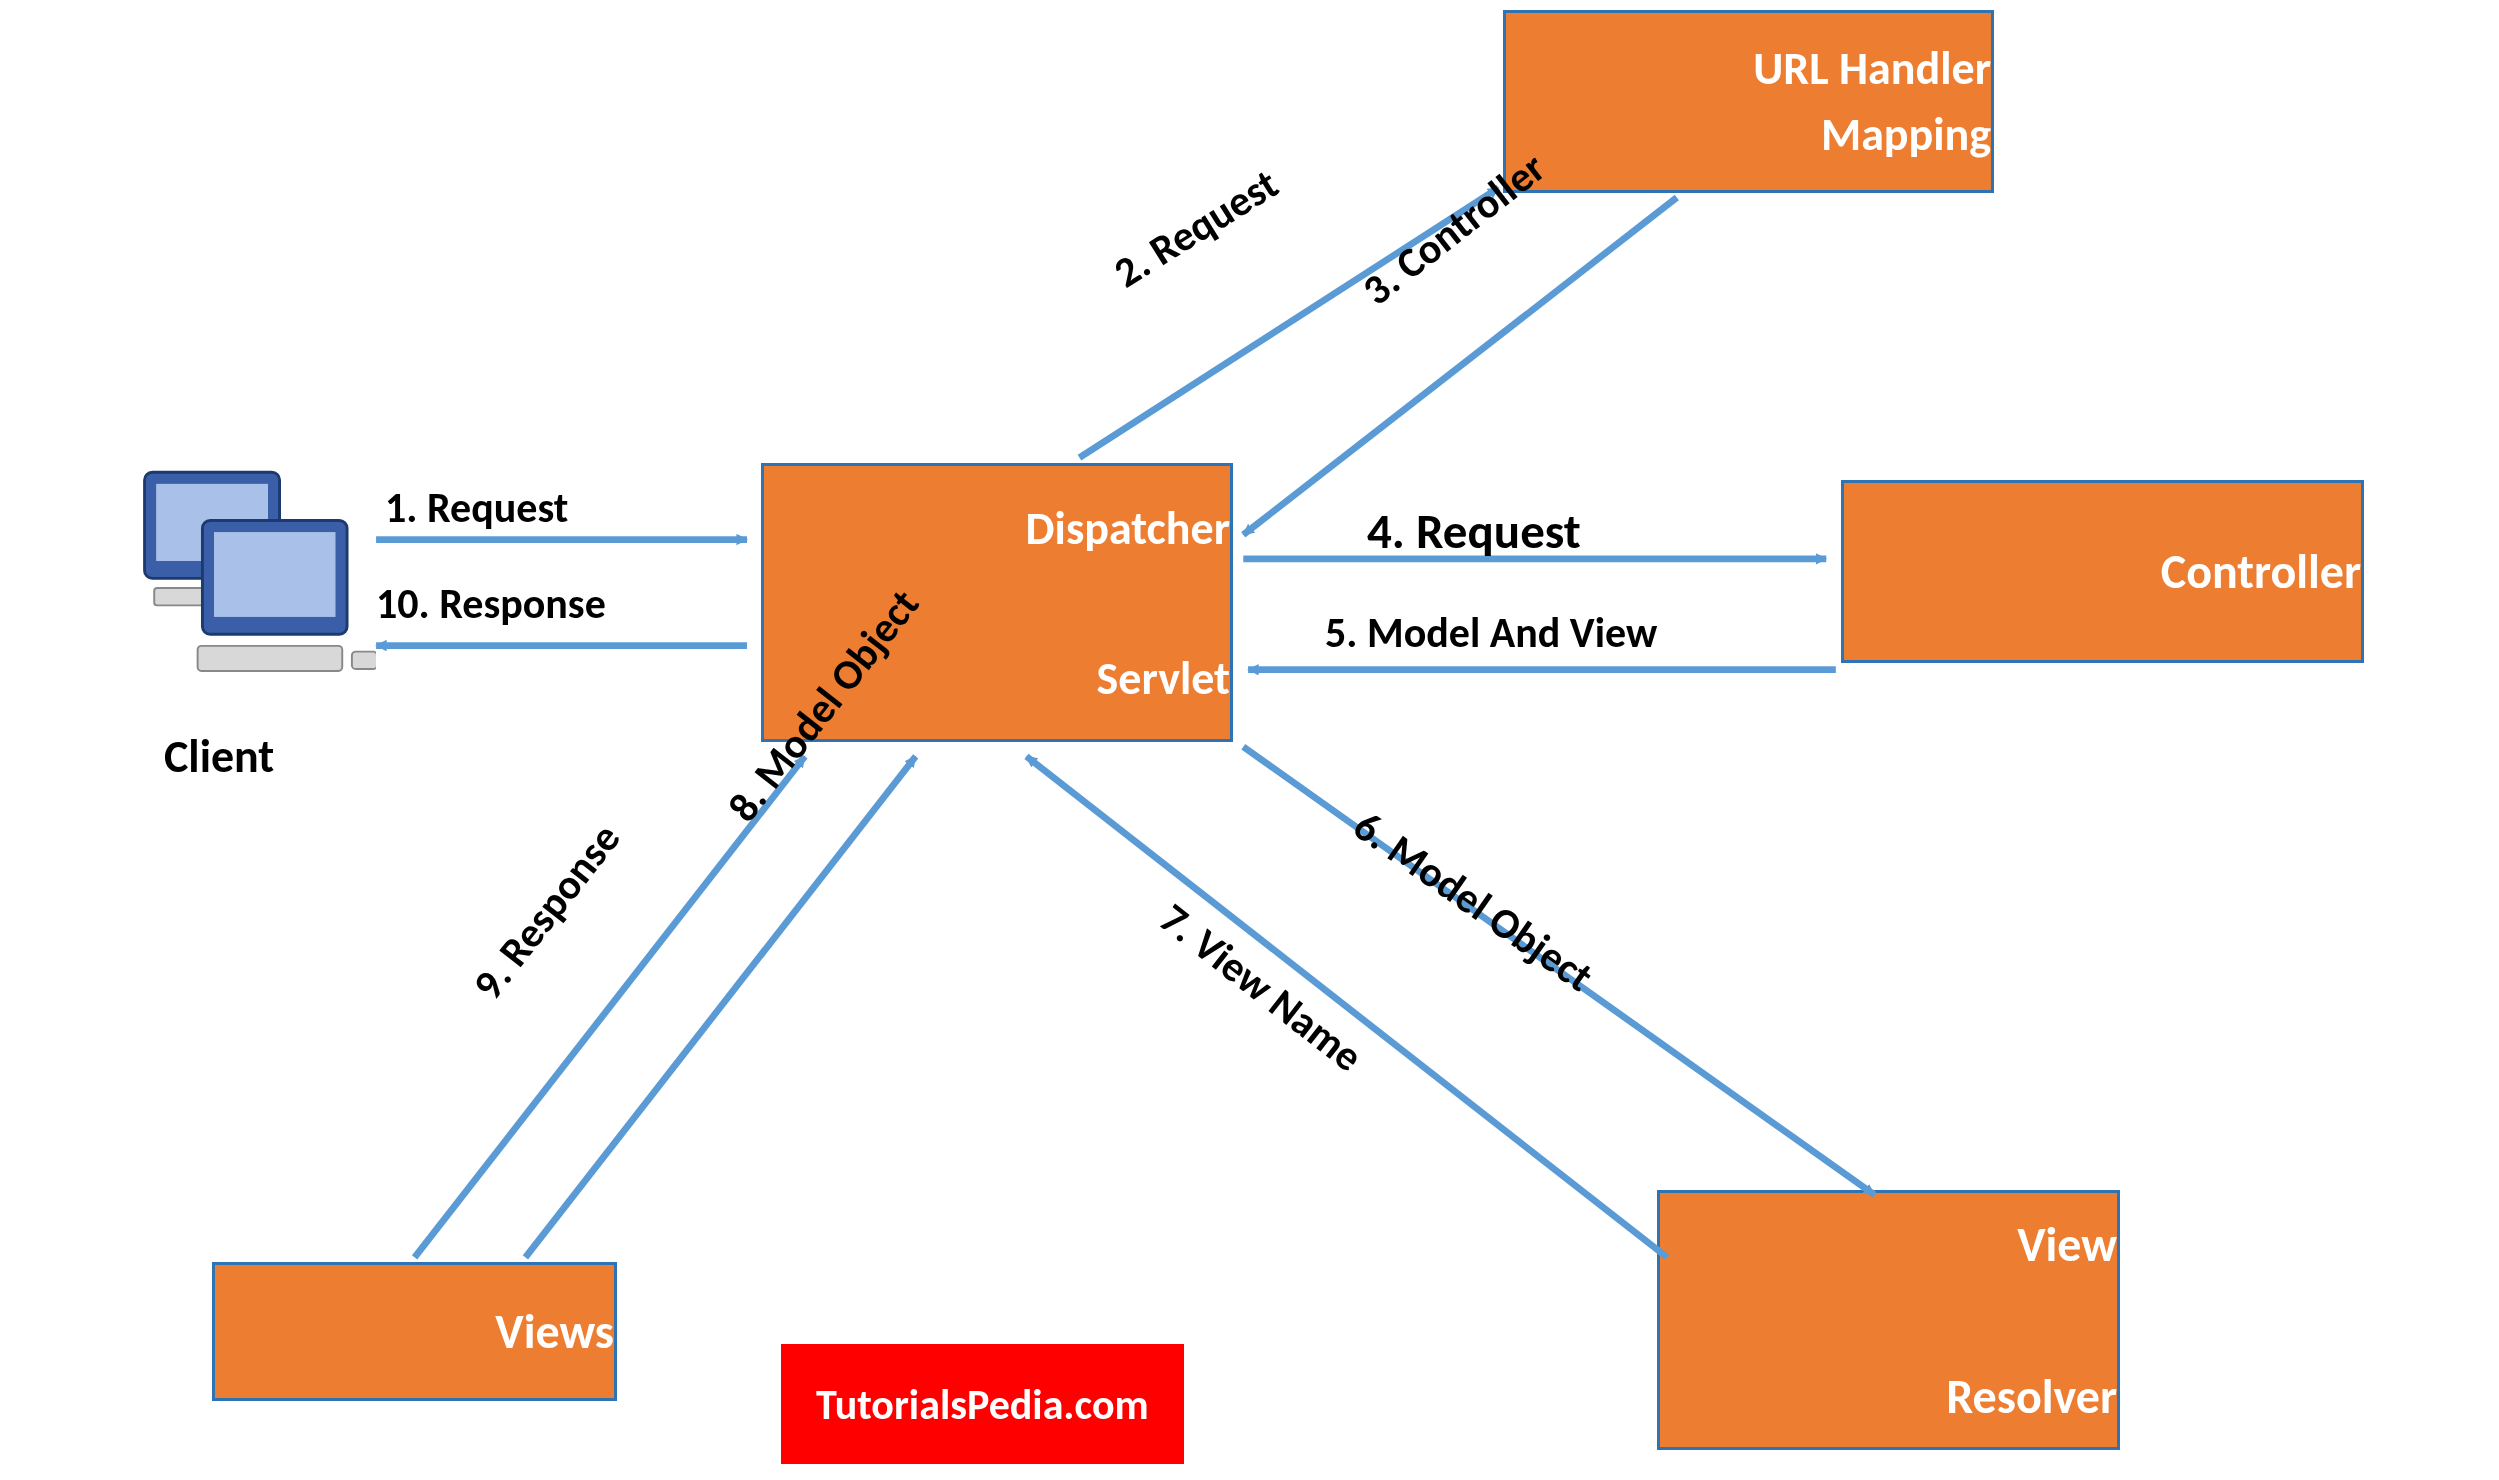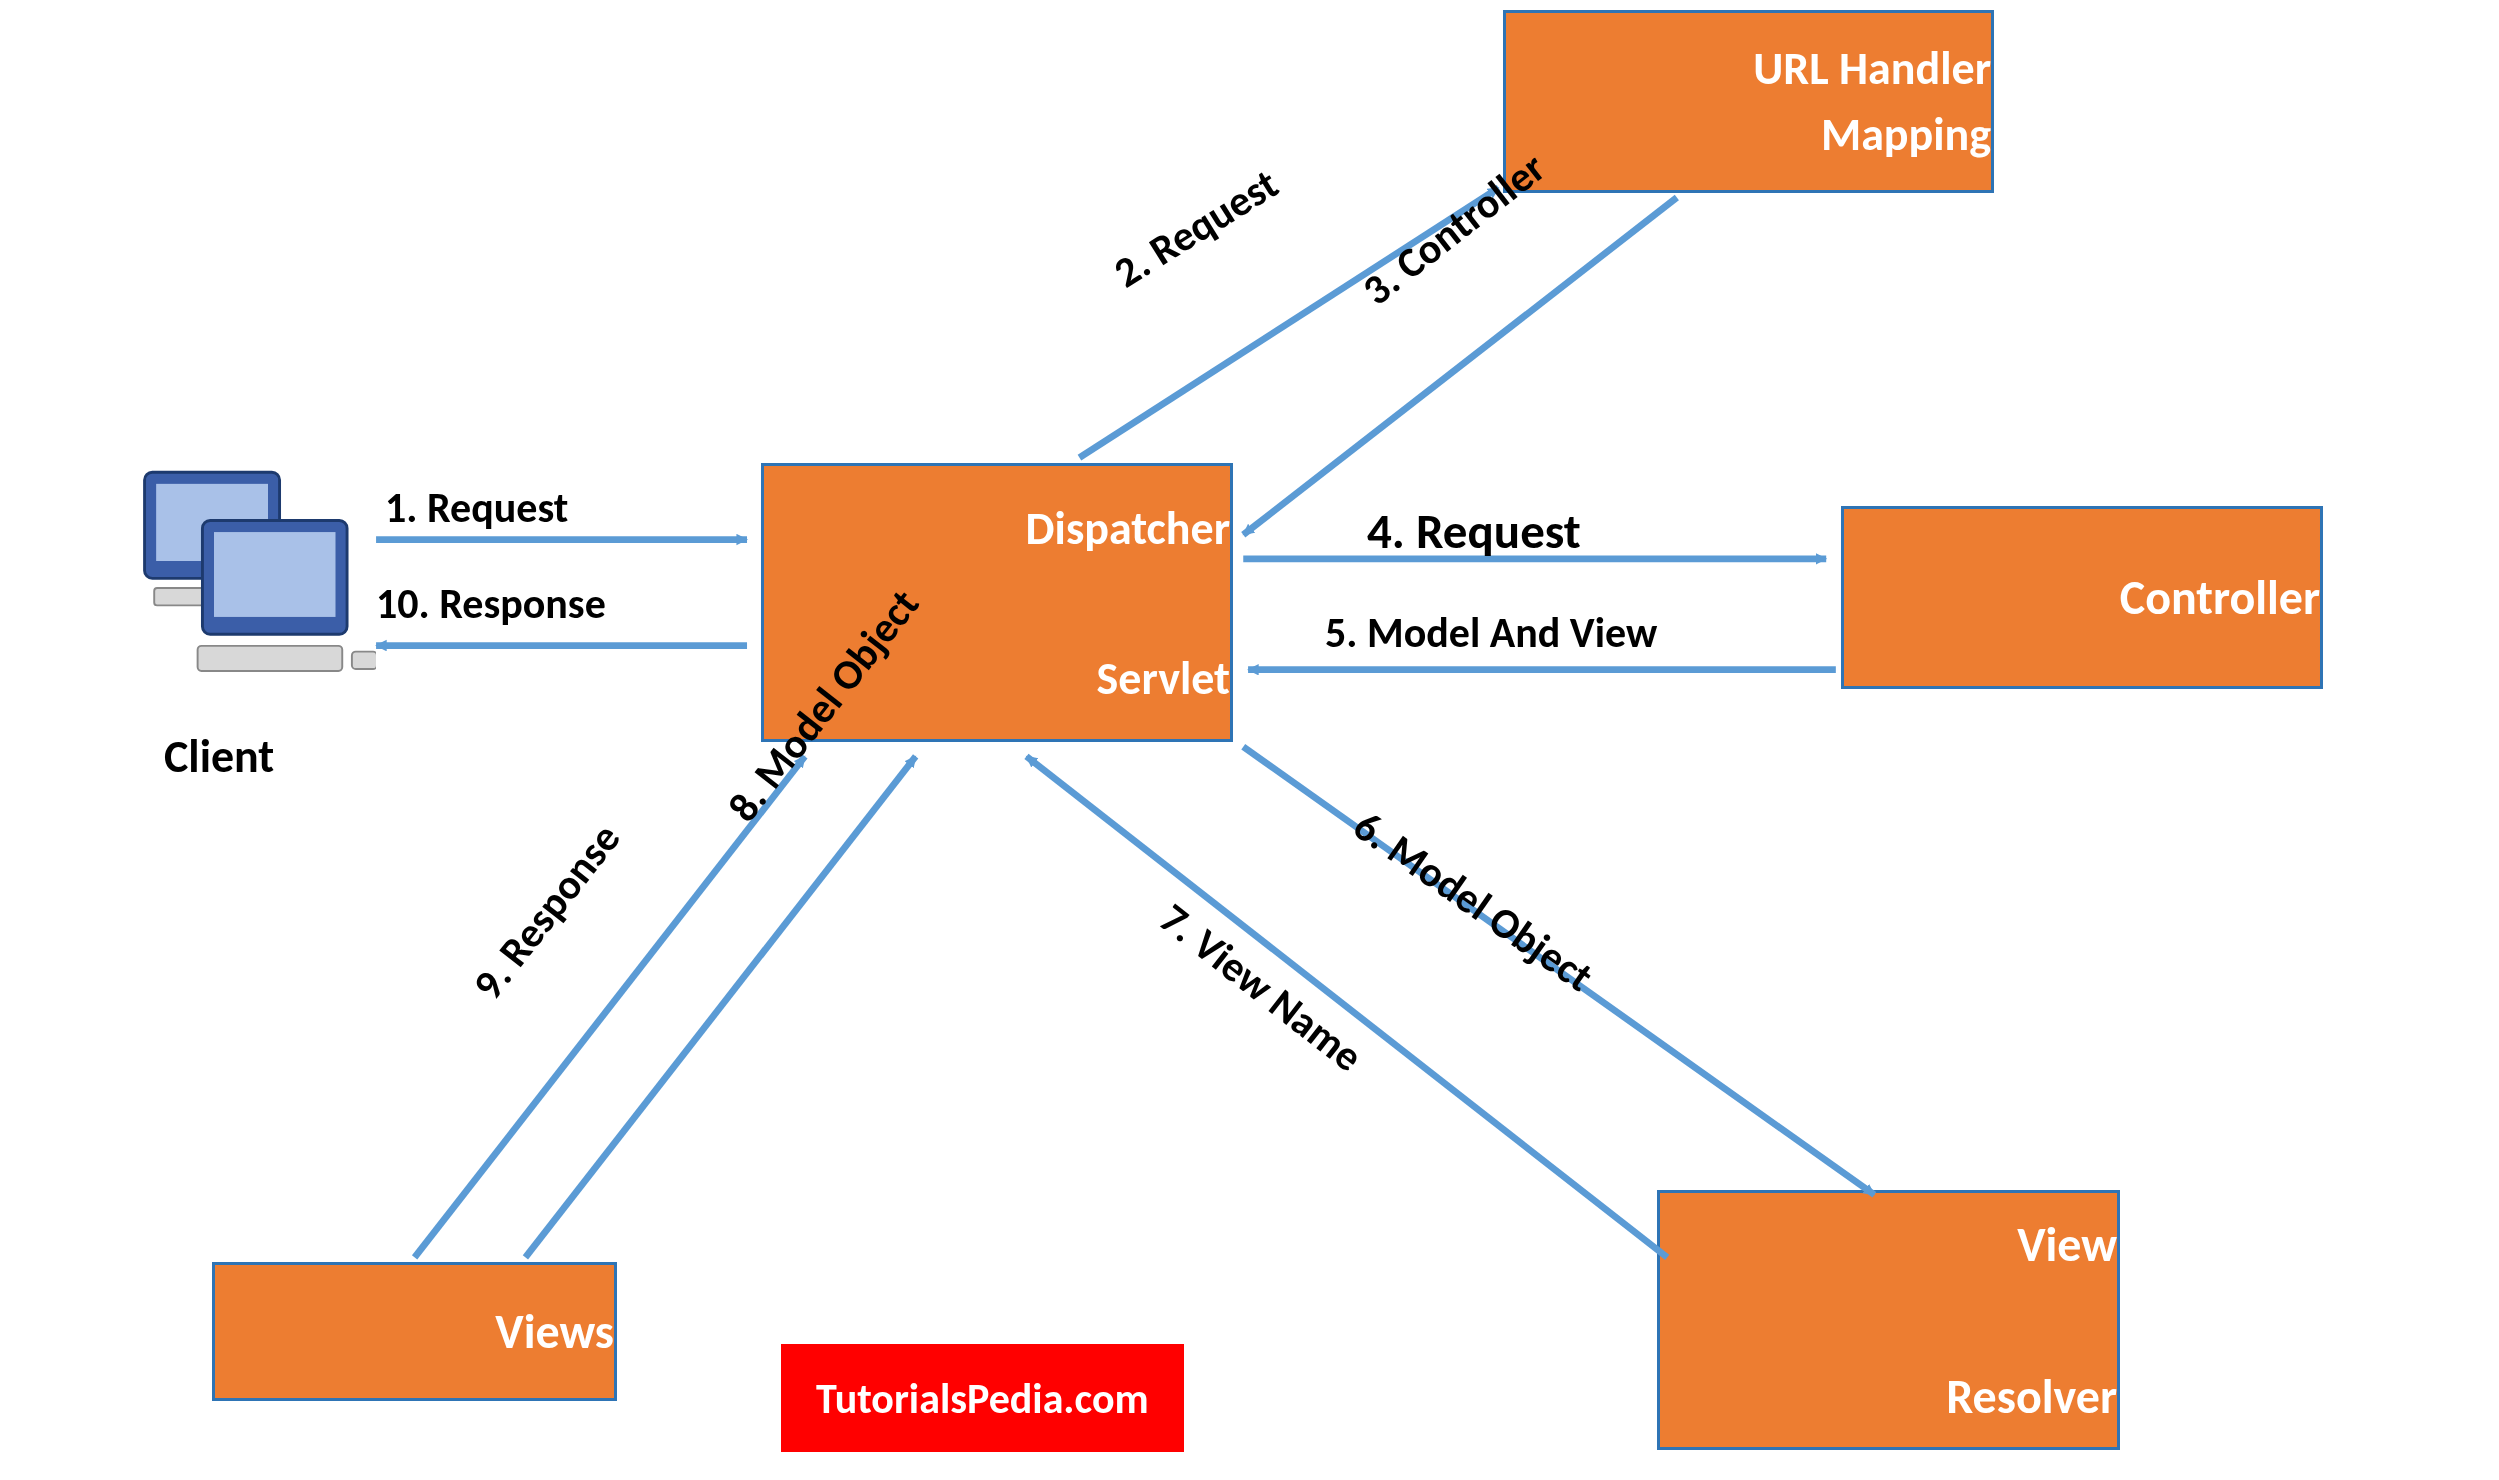--- a/index.html
+++ b/index.html
@@ -39,21 +39,21 @@
   }
   .watermark {
     position: absolute;
     background: #ff0000;
     color: #ffffff;
     font-weight: bold;
     font-size: 42px;
     display: flex;
     align-items: center;
     justify-content: center;
-    padding: 6px 35px;
+    padding: 12px 35px;
   }
   svg.arrows {
     position: absolute;
     top: 0; left: 0;
     width: 2500px;
     height: 1480px;
     pointer-events: none;
   }
   .monitor-body { fill:#3b5ea8; stroke:#1d3a6e; stroke-width:3; }
   .monitor-screen { fill:#a9c1e8; }
@@ -78,21 +78,21 @@
 <div class="box" style="left:761px; top:463px; width:472px; height:279px; font-size:46px;gap:40px;">
   <div style="margin-bottom:27px;">Dispatcher</div>
   <div style="margin-top:27px;">Servlet</div>
 </div>
 
 <div class="box" style="left:1503px; top:9.6px; width:491px; height:183px; font-size:46px;">
   <div>URL Handler</div>
   <div style="margin-top:9.6px;">Mapping</div>
 </div>
 
-<div class="box" style="left:1841px; top:506px; width:482px; height:183px; font-size:48px;">
+<div class="box" style="left:1841px; top:480px; width:523px; height:183px; font-size:48px;">
   <div>Controller</div>
 </div>
 
 <div class="box" style="left:212px; top:1262px; width:405px; height:139px; font-size:48px;">
   <div>Views</div>
 </div>
 
 <div class="box" style="left:1657px; top:1190px; width:463px; height:260px; font-size:48px;gap:44px;">
   <div style="margin-bottom:29px;">View</div>
   <div style="margin-top:20px;">Resolver</div>

